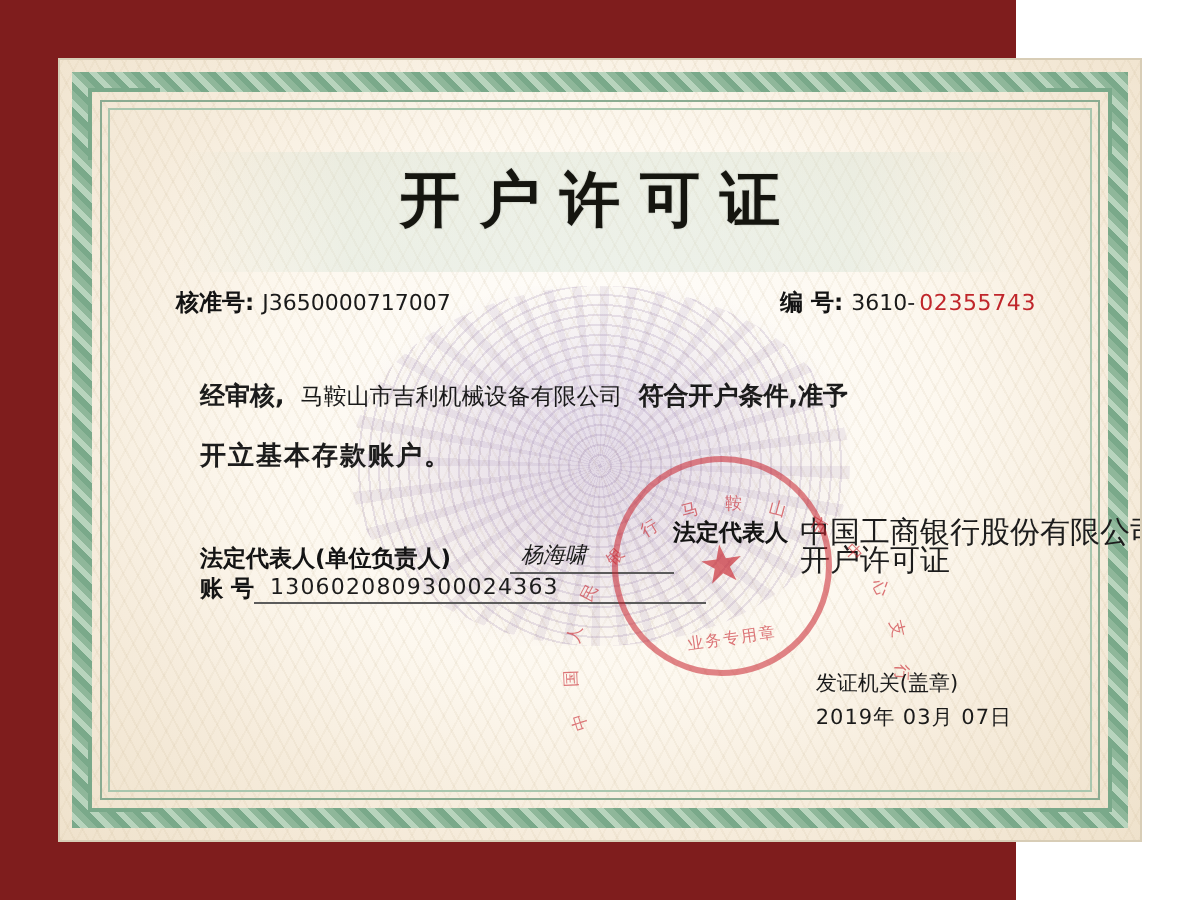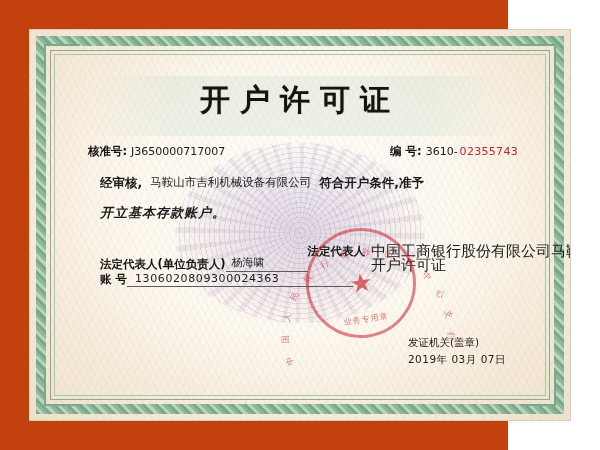--- a/index.html
+++ b/index.html
@@ -10,21 +10,21 @@
     width: 600px;
     height: 450px;
     background: #ffffff;
     font-family: "Liberation Sans", sans-serif;
     overflow: hidden;
   }
   .page {
     position: relative;
     width: 508px;
     height: 450px;
-    background: #c2410c;
+    background: #7f1d1d;
   }
   
   .cert {
     position: absolute;
     left: 30px;
     top: 30px;
     width: 540px;
     height: 390px;
     background:
       radial-gradient(ellipse at 50% 45%, #ffffff 0%, #fdf8ef 45%, #f6ecdc 70%, #efe2cc 100%);
@@ -158,64 +158,65 @@
   }
   .val-red {
     color: #c0262b;
     font-size: 11px;
     margin-left: 2px;
     letter-spacing: 0.3px;
   }
   .numblock { display: flex; align-items: baseline; }
 
   .body-line1 {
-    margin-top: 15px;
+    margin-top: 30px;
     padding: 0 16px 0 36px;
     display: flex;
-    align-items: flex-start;
+    align-items: center;
   }
   .company {
     font-size: 11.5px;
     margin: 0 8px;
     border-bottom: 0px solid transparent;
     color: #1a1a1a;
     white-space: nowrap;
   }
   .tail {
     font-size: 12.5px;
     font-weight: bold;
     white-space: nowrap;
   }
   .body-line2 {
     margin-top: 12px;
     padding-left: 36px;
     font-size: 13px;
     font-weight: bold;
     letter-spacing: 1px;
-    font-style: italic;
   }
 
   .row-rep {
     margin-top: 22px;
     padding: 0 12px 0 36px;
     display: flex;
     align-items: flex-end;
     justify-content: space-between;
   }
   .field {
     display: flex;
     align-items: flex-end;
+    gap: 29px;
   }
   .underline {
     border-bottom: 1px solid #5b5b5b;
     min-width: 70px;
     padding: 0 6px 1px 6px;
     font-size: 11px;
     text-align: left;
     white-space: nowrap;
+    font-style: italic;
   }
   .bank-wrap { display: flex; align-items: flex-start; }
   .bank-lines {
     margin-left: 6px;
     font-size: 15px;
     line-height: 14px;
     max-width: 190px;
   }
   .bank-lines div { white-space: nowrap; }
 

